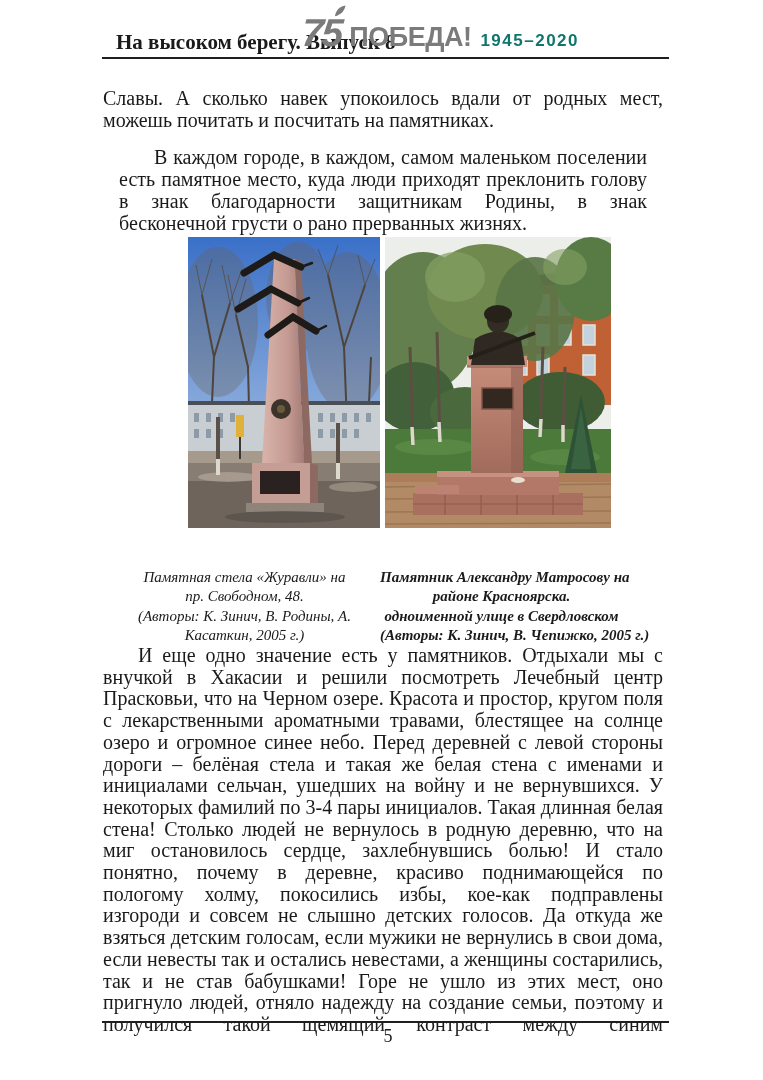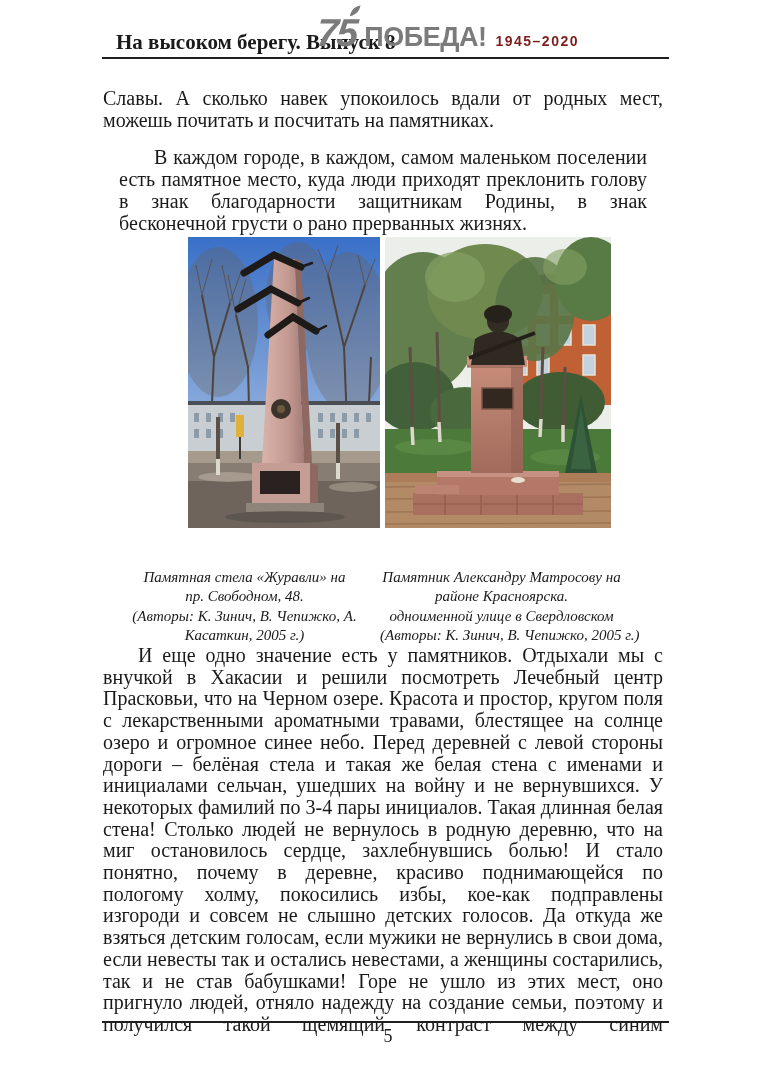--- a/index.html
+++ b/index.html
@@ -33,22 +33,22 @@
     font-size:39px;font-weight:bold;font-style:italic;
     letter-spacing:-2px;line-height:1;
     transform:skewX(-4deg);
   }
   .logo-leaf{position:absolute;top:-9px;right:-5px;width:15px;height:15px;}
   .logo-word{
     font-size:27px;font-weight:bold;letter-spacing:-0.5px;
     margin-left:8px;line-height:1;
   }
   .logo-years{
-    font-size:14px;font-weight:bold;letter-spacing:1.5px;
-    color:#7f1d1d;margin-left:9px;line-height:1;
+    font-size:17px;font-weight:bold;letter-spacing:1.5px;
+    color:#0f766e;margin-left:9px;line-height:1;
   }
   
   .text-block{
     position:absolute;left:103px;width:560px;
     font-size:20px;line-height:21.7px;
     text-align:justify;
   }
   .intro-block{top:88px;}
   .main-block{top:645px;}
   .para-indent{text-indent:35px;}
@@ -57,21 +57,21 @@
   .photo{position:absolute;top:237px;display:block;}
   .photo-left{left:188px;}
   .photo-right{left:385px;}
   .caption{
     position:absolute;top:549px;
     font-style:italic;font-size:15px;line-height:19.3px;
     text-align:center;
     margin-top:19px;
   }
   .caption-left{left:103px;width:283px;}
-  .caption-right{left:380px;width:243px;}
+  .caption-right{left:380px;width:243px;font-weight:bold;}
   .caption div{white-space:nowrap;}
   
   .page-number{
     position:absolute;top:1026px;left:102px;width:572px;
     text-align:center;font-size:18px;
   }
 </style>
 </head>
 <body>
 
@@ -256,21 +256,21 @@
     <path d="M86 128 L90 102 Q113 87 136 102 L140 128 Z" fill="#2f2922"></path>
     <ellipse cx="113" cy="84" rx="11" ry="12" fill="#332c24"></ellipse>
     <ellipse cx="113" cy="77" rx="14" ry="9" fill="#262119"></ellipse>
     <line x1="84" y1="121" x2="150" y2="96" stroke="#241f19" stroke-width="4"></line>
     <ellipse cx="133" cy="243" rx="7" ry="3" fill="#e8e0cf"></ellipse>
   </svg>
 
   <div class="caption caption-left">
     <div>Памятная стела «Журавли» на</div>
     <div>пр. Свободном, 48.</div>
-    <div>(Авторы: К. Зинич, В. Чепижко, А.</div>
+    <div>(Авторы: К. Зинич, В. Родины, А.</div>
     <div>Касаткин, 2005 г.)</div>
   </div>
   <div class="caption caption-right">
     <div>Памятник Александру Матросову на</div>
     <div>районе Красноярска.</div>
     <div>одноименной улице в Свердловском</div>
     <div>(Авторы: К. Зинич, В. Чепижко, 2005 г.)</div>
   </div>
 
   <div class="text-block main-block">

